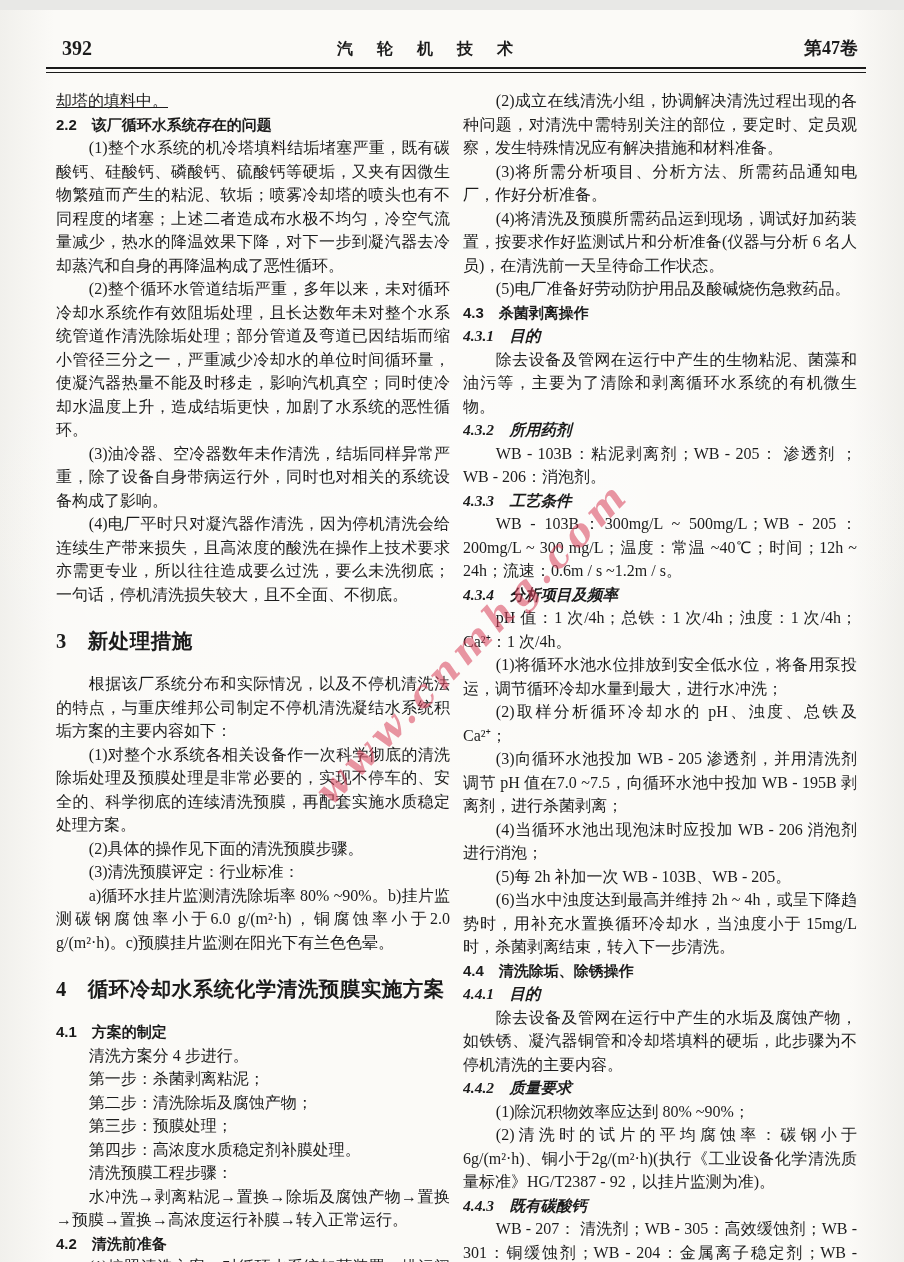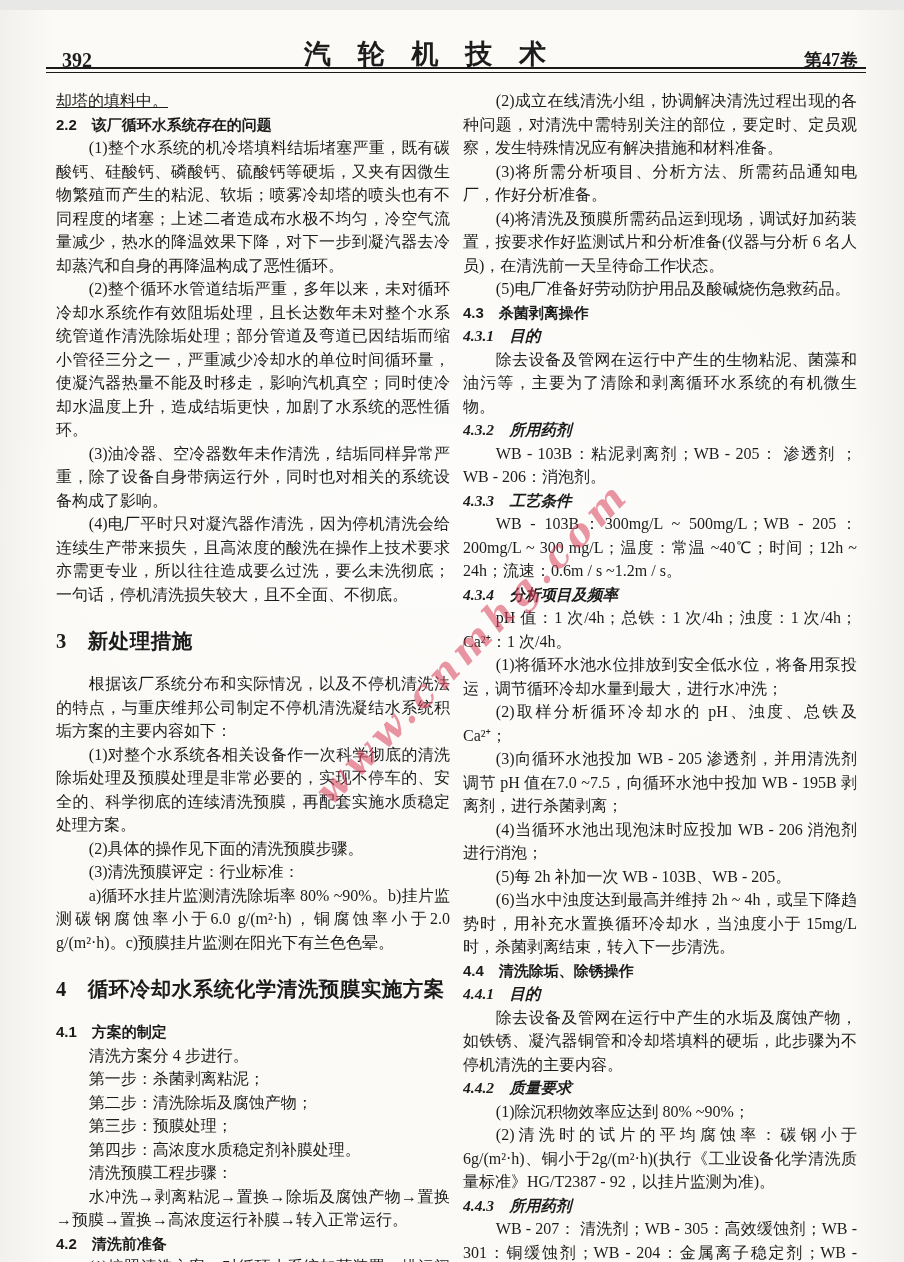--- a/index.html
+++ b/index.html
@@ -13,21 +13,21 @@
     color:#1c1c1c;
     font-family:"Liberation Serif", serif;
     overflow:hidden;
   }
   
   .header {
     position:absolute; top:26px; left:62px; right:46px;
     display:flex; justify-content:space-between; align-items:flex-end;
   }
   .page-num { font-size:20px; font-weight:bold; font-family:"Liberation Serif", serif; }
-  .journal-title { font-size:27px; font-weight:bold; letter-spacing:10px; transform:translateX(-18px); }
+  .journal-title { font-size:16px; font-weight:bold; letter-spacing:10px; transform:translateX(-18px); }
   .volume { font-size:18px; font-weight:bold;text-align:center; }
   .double-rule {
     position:absolute; top:57px; left:46px; right:38px; height:3px;
     border-top:2px solid #1a1a1a; border-bottom:1px solid #1a1a1a;
   }
   
   .col {
     position:absolute; top:79px; width:394px; bottom:-10px;
     font-size:16px; line-height:23.5px;
     text-align:justify; overflow:hidden;
@@ -121,21 +121,21 @@
       <div class="blk p">(3)向循环水池投加 WB - 205 渗透剂，并用清洗剂调节 pH 值在7.0 ~7.5，向循环水池中投加 WB - 195B 剥离剂，进行杀菌剥离；</div>
       <div class="blk p">(4)当循环水池出现泡沫时应投加 WB - 206 消泡剂进行消泡；</div>
       <div class="blk p">(5)每 2h 补加一次 WB - 103B、WB - 205。</div>
       <div class="blk p">(6)当水中浊度达到最高并维持 2h ~ 4h，或呈下降趋势时，用补充水置换循环冷却水，当浊度小于 15mg/L 时，杀菌剥离结束，转入下一步清洗。</div>
       <div class="blk h2">4.4　清洗除垢、除锈操作</div>
       <div class="blk h3">4.4.1　目的</div>
       <div class="blk p">除去设备及管网在运行中产生的水垢及腐蚀产物，如铁锈、凝汽器铜管和冷却塔填料的硬垢，此步骤为不停机清洗的主要内容。</div>
       <div class="blk h3">4.4.2　质量要求</div>
       <div class="blk p">(1)除沉积物效率应达到 80% ~90%；</div>
       <div class="blk p">(2)清洗时的试片的平均腐蚀率：碳钢小于6g/(m²·h)、铜小于2g/(m²·h)(执行《工业设备化学清洗质量标准》HG/T2387 - 92，以挂片监测为准)。</div>
-      <div class="blk h3">4.4.3　所用药剂</div>
+      <div class="blk h3">4.4.3　既有碳酸钙</div>
       <div class="blk p">WB - 207： 清洗剂；WB - 305：高效缓蚀剂；WB - 301：铜缓蚀剂；WB - 204：金属离子稳定剂；WB - 206：消泡剂；WB - 505： 污垢分散剂；WB - 604：金属离子分散剂；NaOH：(30% ~40%)自备。</div>
     </div>
 
   <div class="watermark" id="watermark" style="color: rgb(216, 64, 90);">www.cnmhg.com</div>
 
   <div class="scan-mark"></div>
 
 </div>
 
 </body></html>

